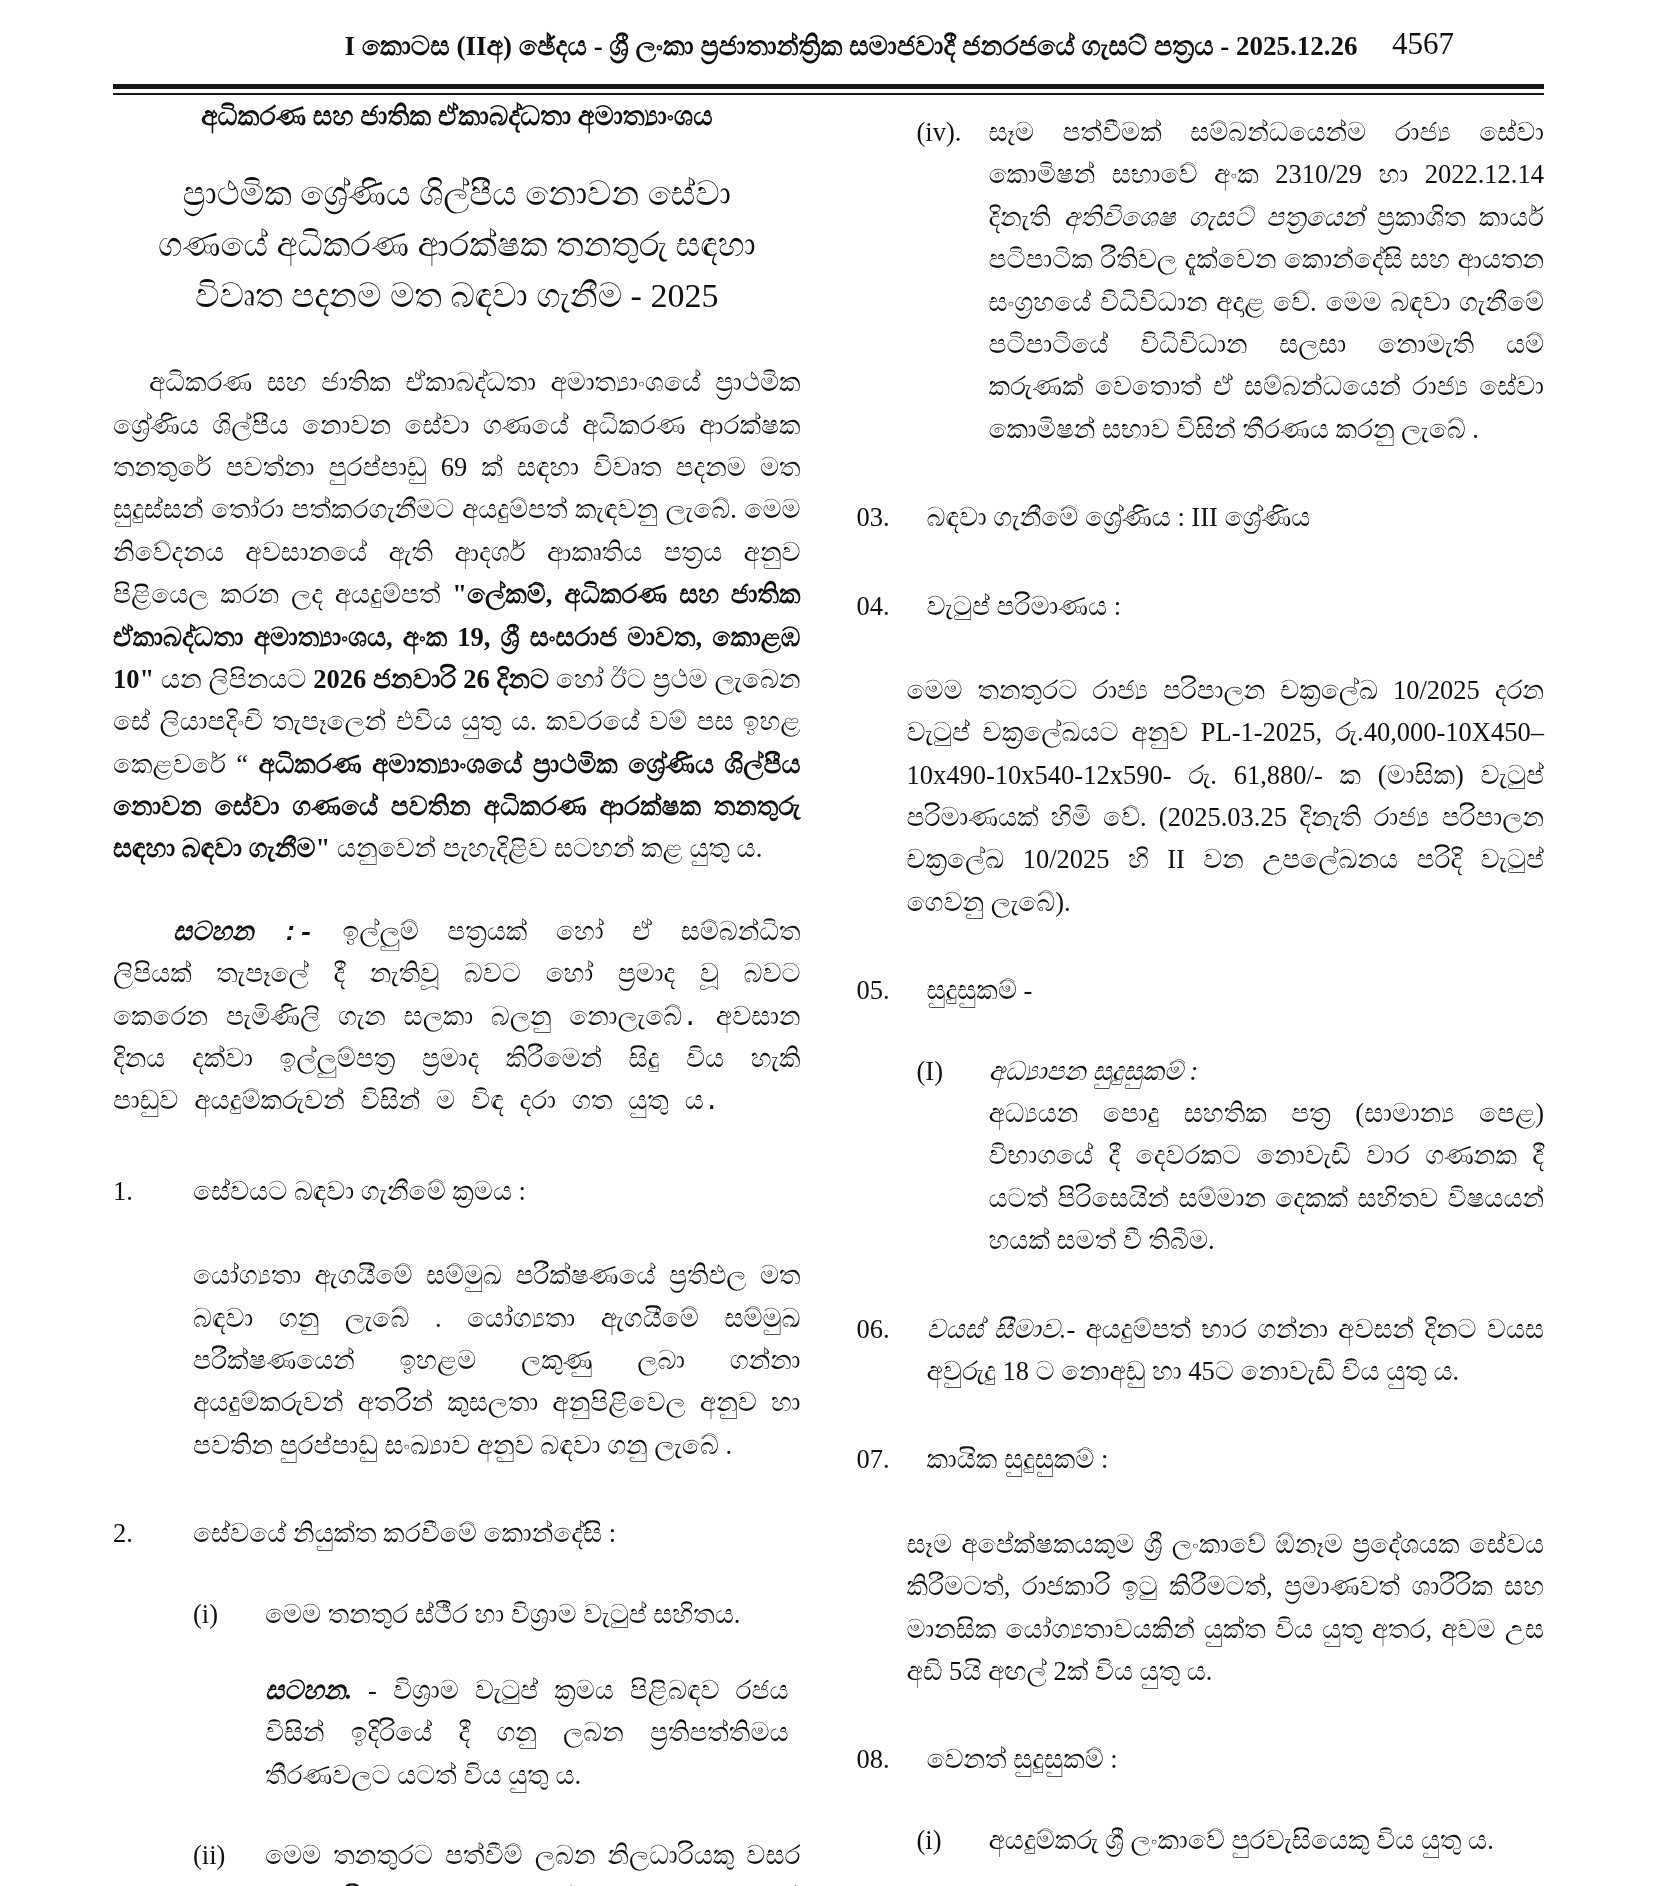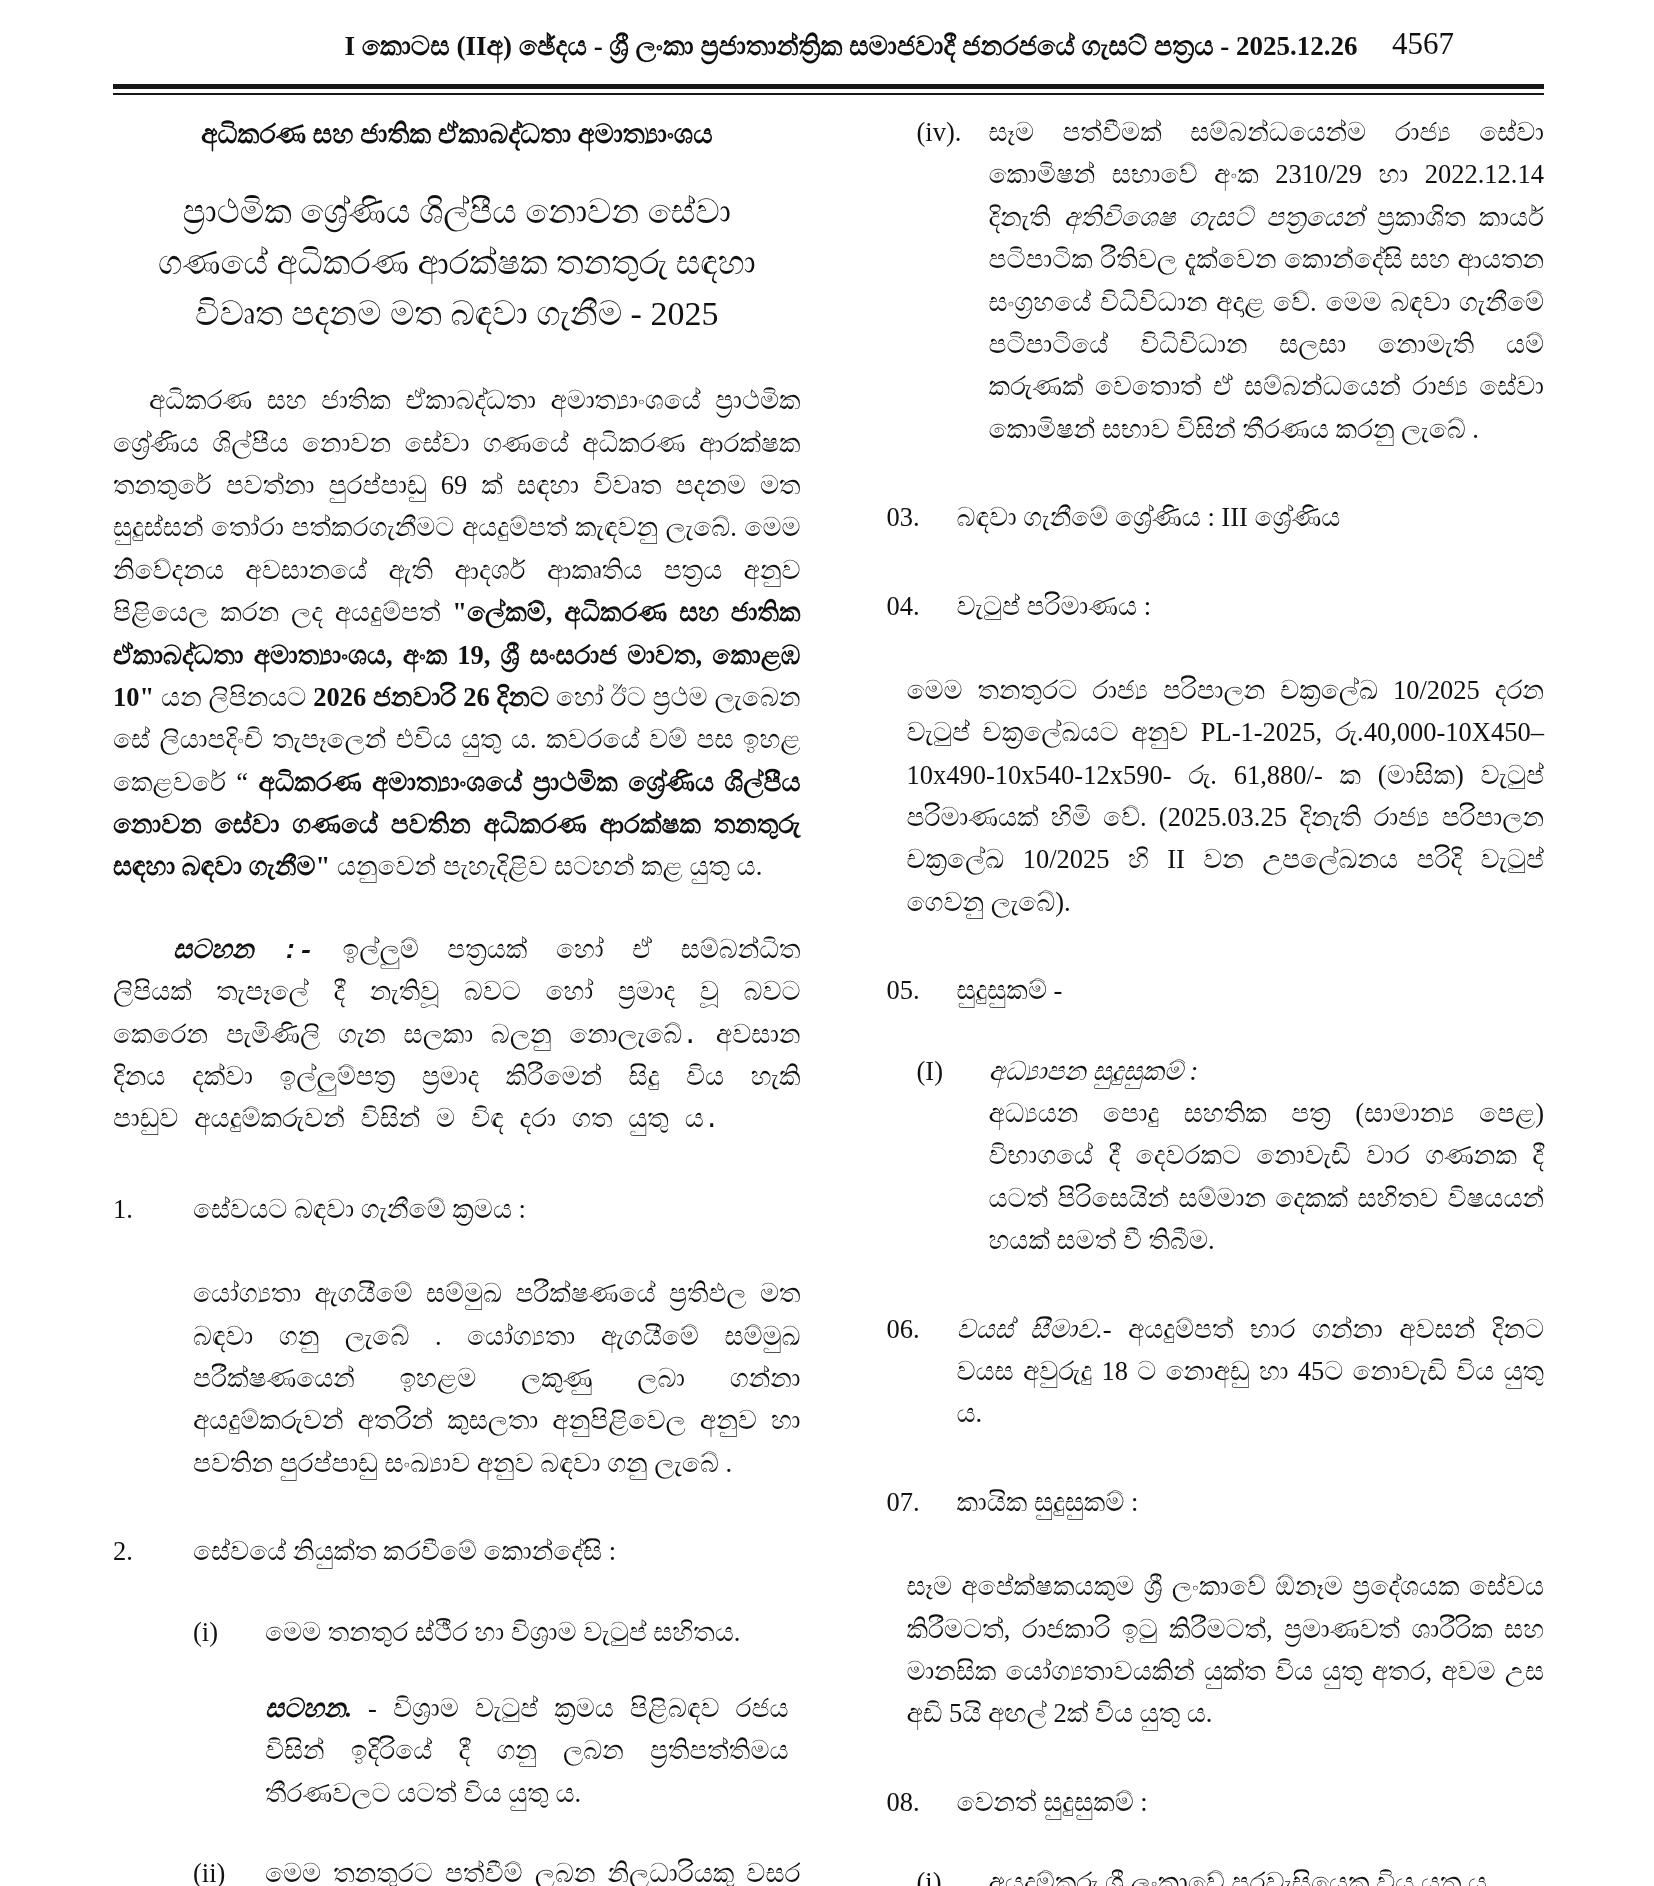--- a/index.html
+++ b/index.html
@@ -29,29 +29,29 @@
   .rule-thin{margin:4px 110px 0 113px;border-top:2px solid #161616;}
   
   .columns{display:flex;gap:56px;padding:0 110px 0 113px;box-sizing:border-box;}
   .col{flex:1 1 0;font-size:26.5px;line-height:1.6;text-align:justify;}
   
   .f-b{font-weight:bold;}
   .f-i{font-style:italic;}
   .f-bi{font-weight:bold;font-style:italic;}
   .center{text-align:center;}
   h1,h2,p{margin:0;}
-  .ministry{font-size:27px;font-weight:bold;margin-top:18px;}
+  .ministry{font-size:27px;font-weight:bold;}
   .notice-title{font-size:34px;font-weight:normal;margin:30px 40px 0 40px;line-height:1.5;}
   .intro{margin-top:40px;text-indent:36px;}
   .note-p{margin-top:42px;text-indent:60px;font-family:Liberation Mono, monospace;}
   
   .row{display:flex;margin-top:46px;text-align:left;}
   .row .n{flex:0 0 80px;}
   .row .h{flex:1;text-align:justify;}
-  .row.tight .n{flex:0 0 70px;margin-left:30px;}
+  .row.tight .n{flex:0 0 70px;}
   
   .bdy{margin:42px 0 0 80px;}
   .bdy.r{margin-left:50px;}
   
   .sub{display:flex;margin:38px 0 0 80px;}
   .sub .m{flex:0 0 72px;text-align:left;}
   .sub .t{flex:1;text-align:justify;}
   .sub.r{margin-left:60px;}
   .sub.top{margin-top:16px;}
   .subnote{margin:34px 12px 0 152px;}

